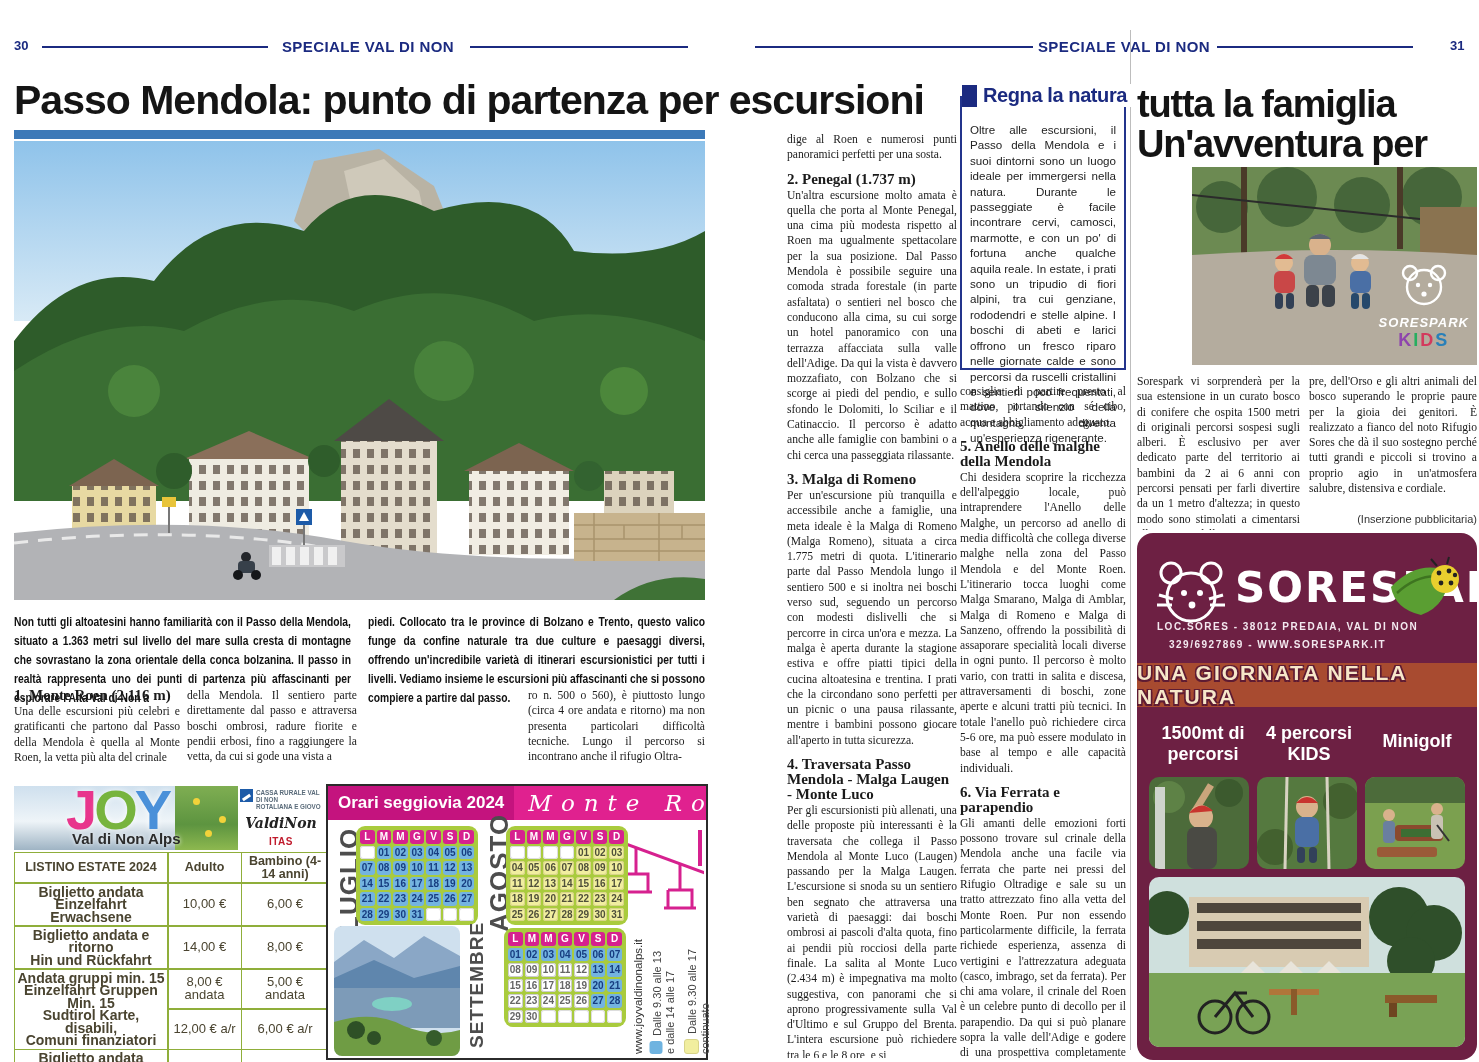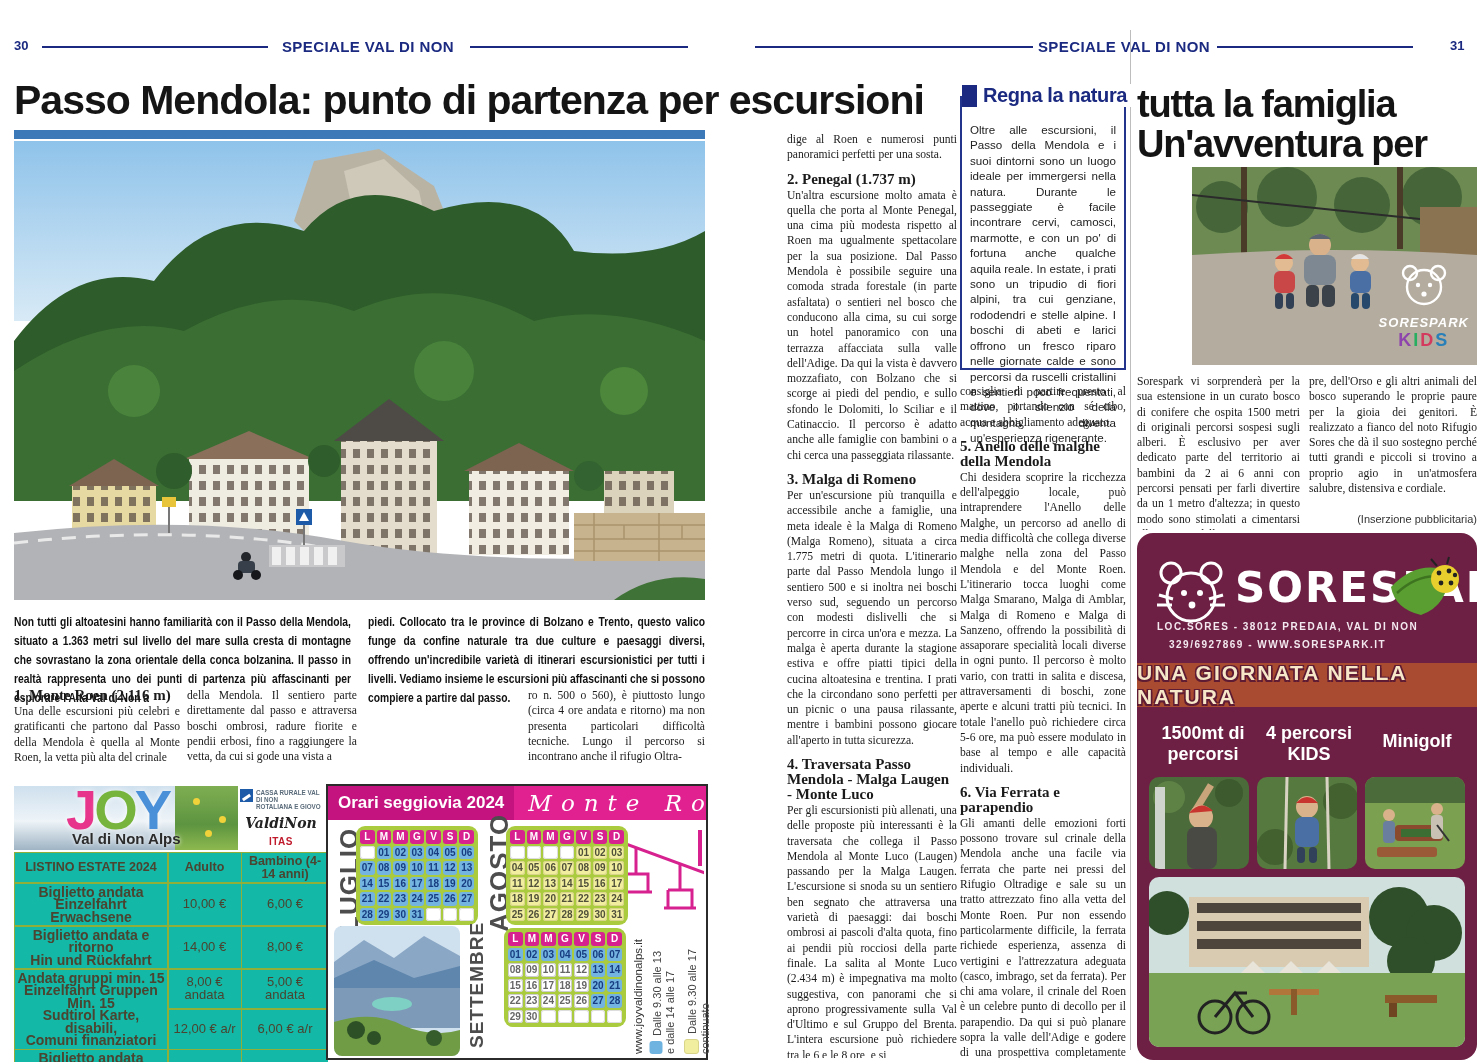--- a/index.html
+++ b/index.html
@@ -43,21 +43,21 @@
   .joy-word .j{color:#e8358c;} .joy-word .o{color:#77b43e;} .joy-word .y{color:#4a90d9;}
   .joy-sub{position:absolute;font-size:15px;font-weight:bold;color:#2b2b2b;text-shadow:0 0 4px #fff;}
   .partners{position:absolute;background:#fff;display:flex;flex-direction:column;align-items:center;justify-content:space-between;padding:3px 2px;box-sizing:border-box;}
   .cassa{display:flex;gap:3px;align-items:flex-start;}
   .cassa .lg{width:13px;height:13px;background:#1d5ba8;position:relative;flex:0 0 auto;}
   .cassa .lg:after{content:"";position:absolute;left:2px;top:7px;width:9px;height:3px;background:#fff;transform:rotate(-35deg);}
   .cassa .tx{font-size:6.3px;line-height:7px;color:#5a6b7a;font-weight:bold;white-space:pre-line;text-align:left;}
   .valdinon{font-family:"DejaVu Serif",serif;font-style:italic;font-weight:bold;font-size:14px;color:#222;}
   .itas{font-weight:900;font-size:10px;color:#c01b2d;letter-spacing:.5px;}
   .ptable{position:absolute;display:grid;grid-template-columns:152px 72px 86px;background:#8fae3a;gap:1.5px;border:1.5px solid #8fae3a;}
-  .pc{background:#14b8a6;color:#4a4430;display:flex;align-items:center;justify-content:center;text-align:center;
+  .pc{background:#ffffff;color:#4a4430;display:flex;align-items:center;justify-content:center;text-align:center;
       font-size:11.3px;line-height:12.5px;white-space:pre-line;padding:2px;}
   .pc.hd{font-size:12.5px;font-weight:bold;}
   .pc.val{font-size:13px;}
   .pc.lbl{font-size:14px;font-weight:bold;}
   .r3wrap{display:grid;grid-template-rows:1fr 1fr;gap:1.5px;background:#8fae3a;}
   .r3wrap .pc{width:100%;box-sizing:border-box;}
 
   
   .lift-panel{position:absolute;background:#fff;border:2px solid #2b2b2b;box-sizing:border-box;}
   .lift-bar{position:absolute;left:0;top:0;right:0;height:34px;background:#e0218f;display:flex;align-items:center;}

